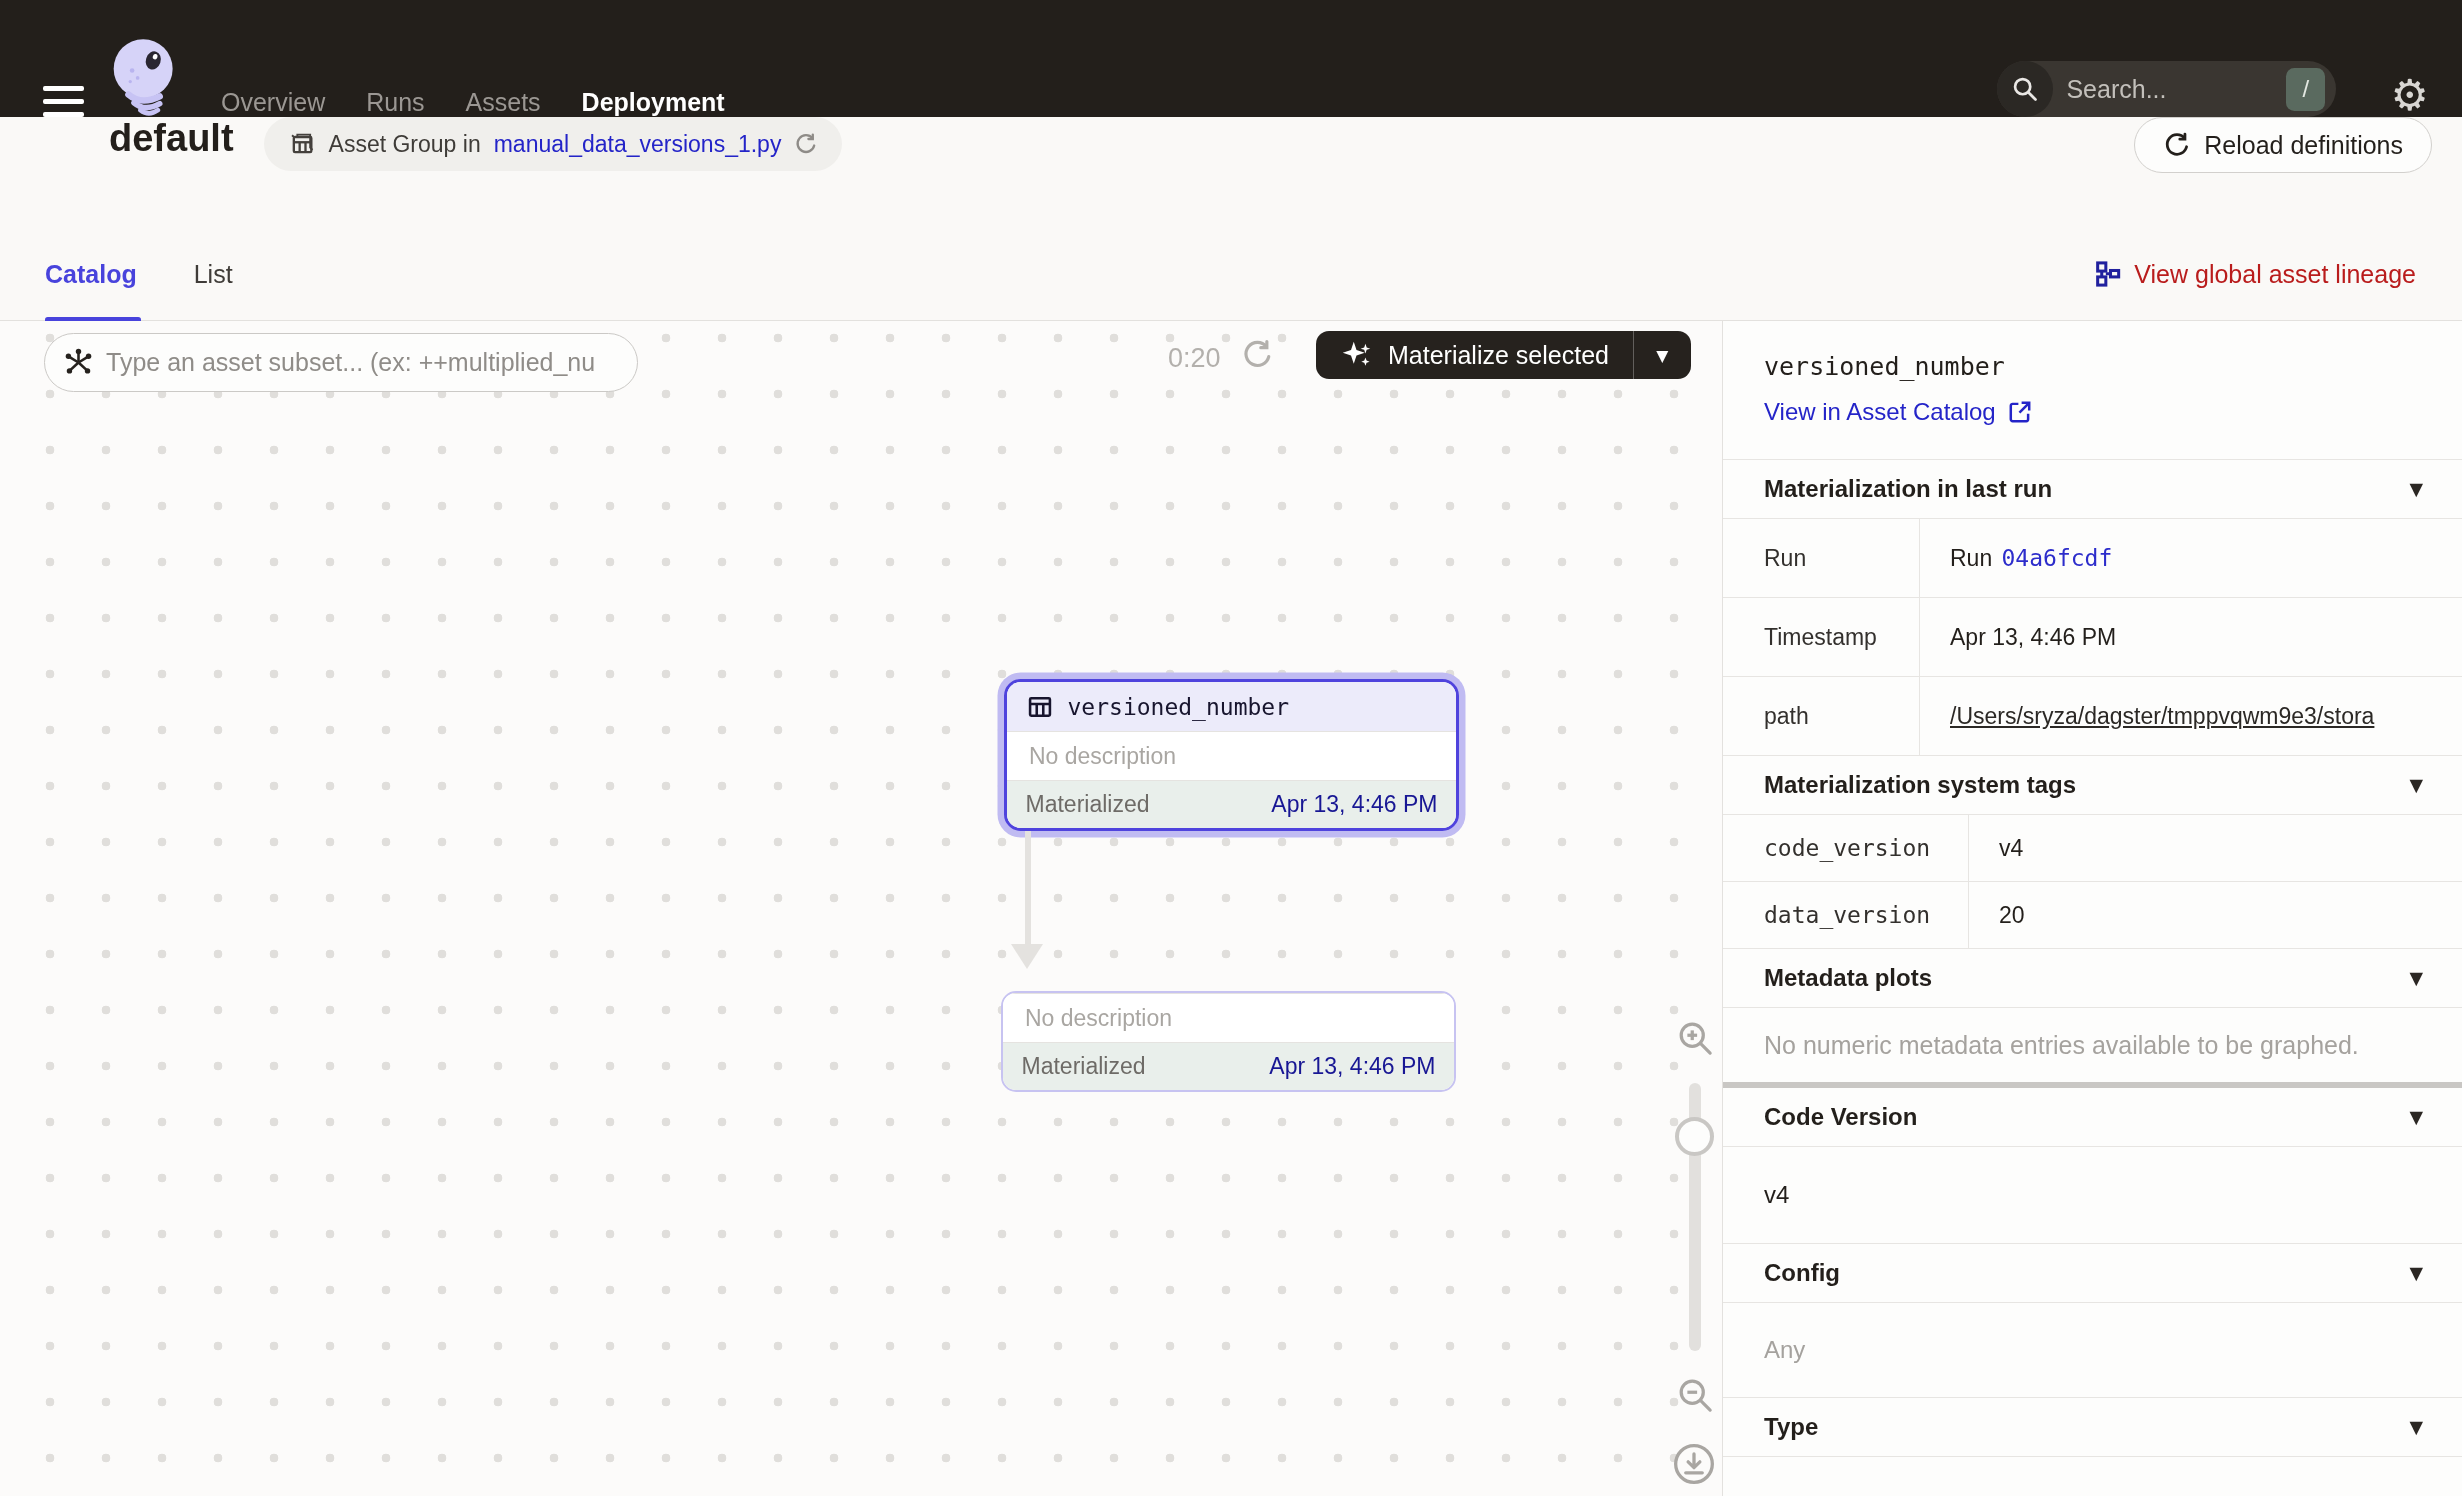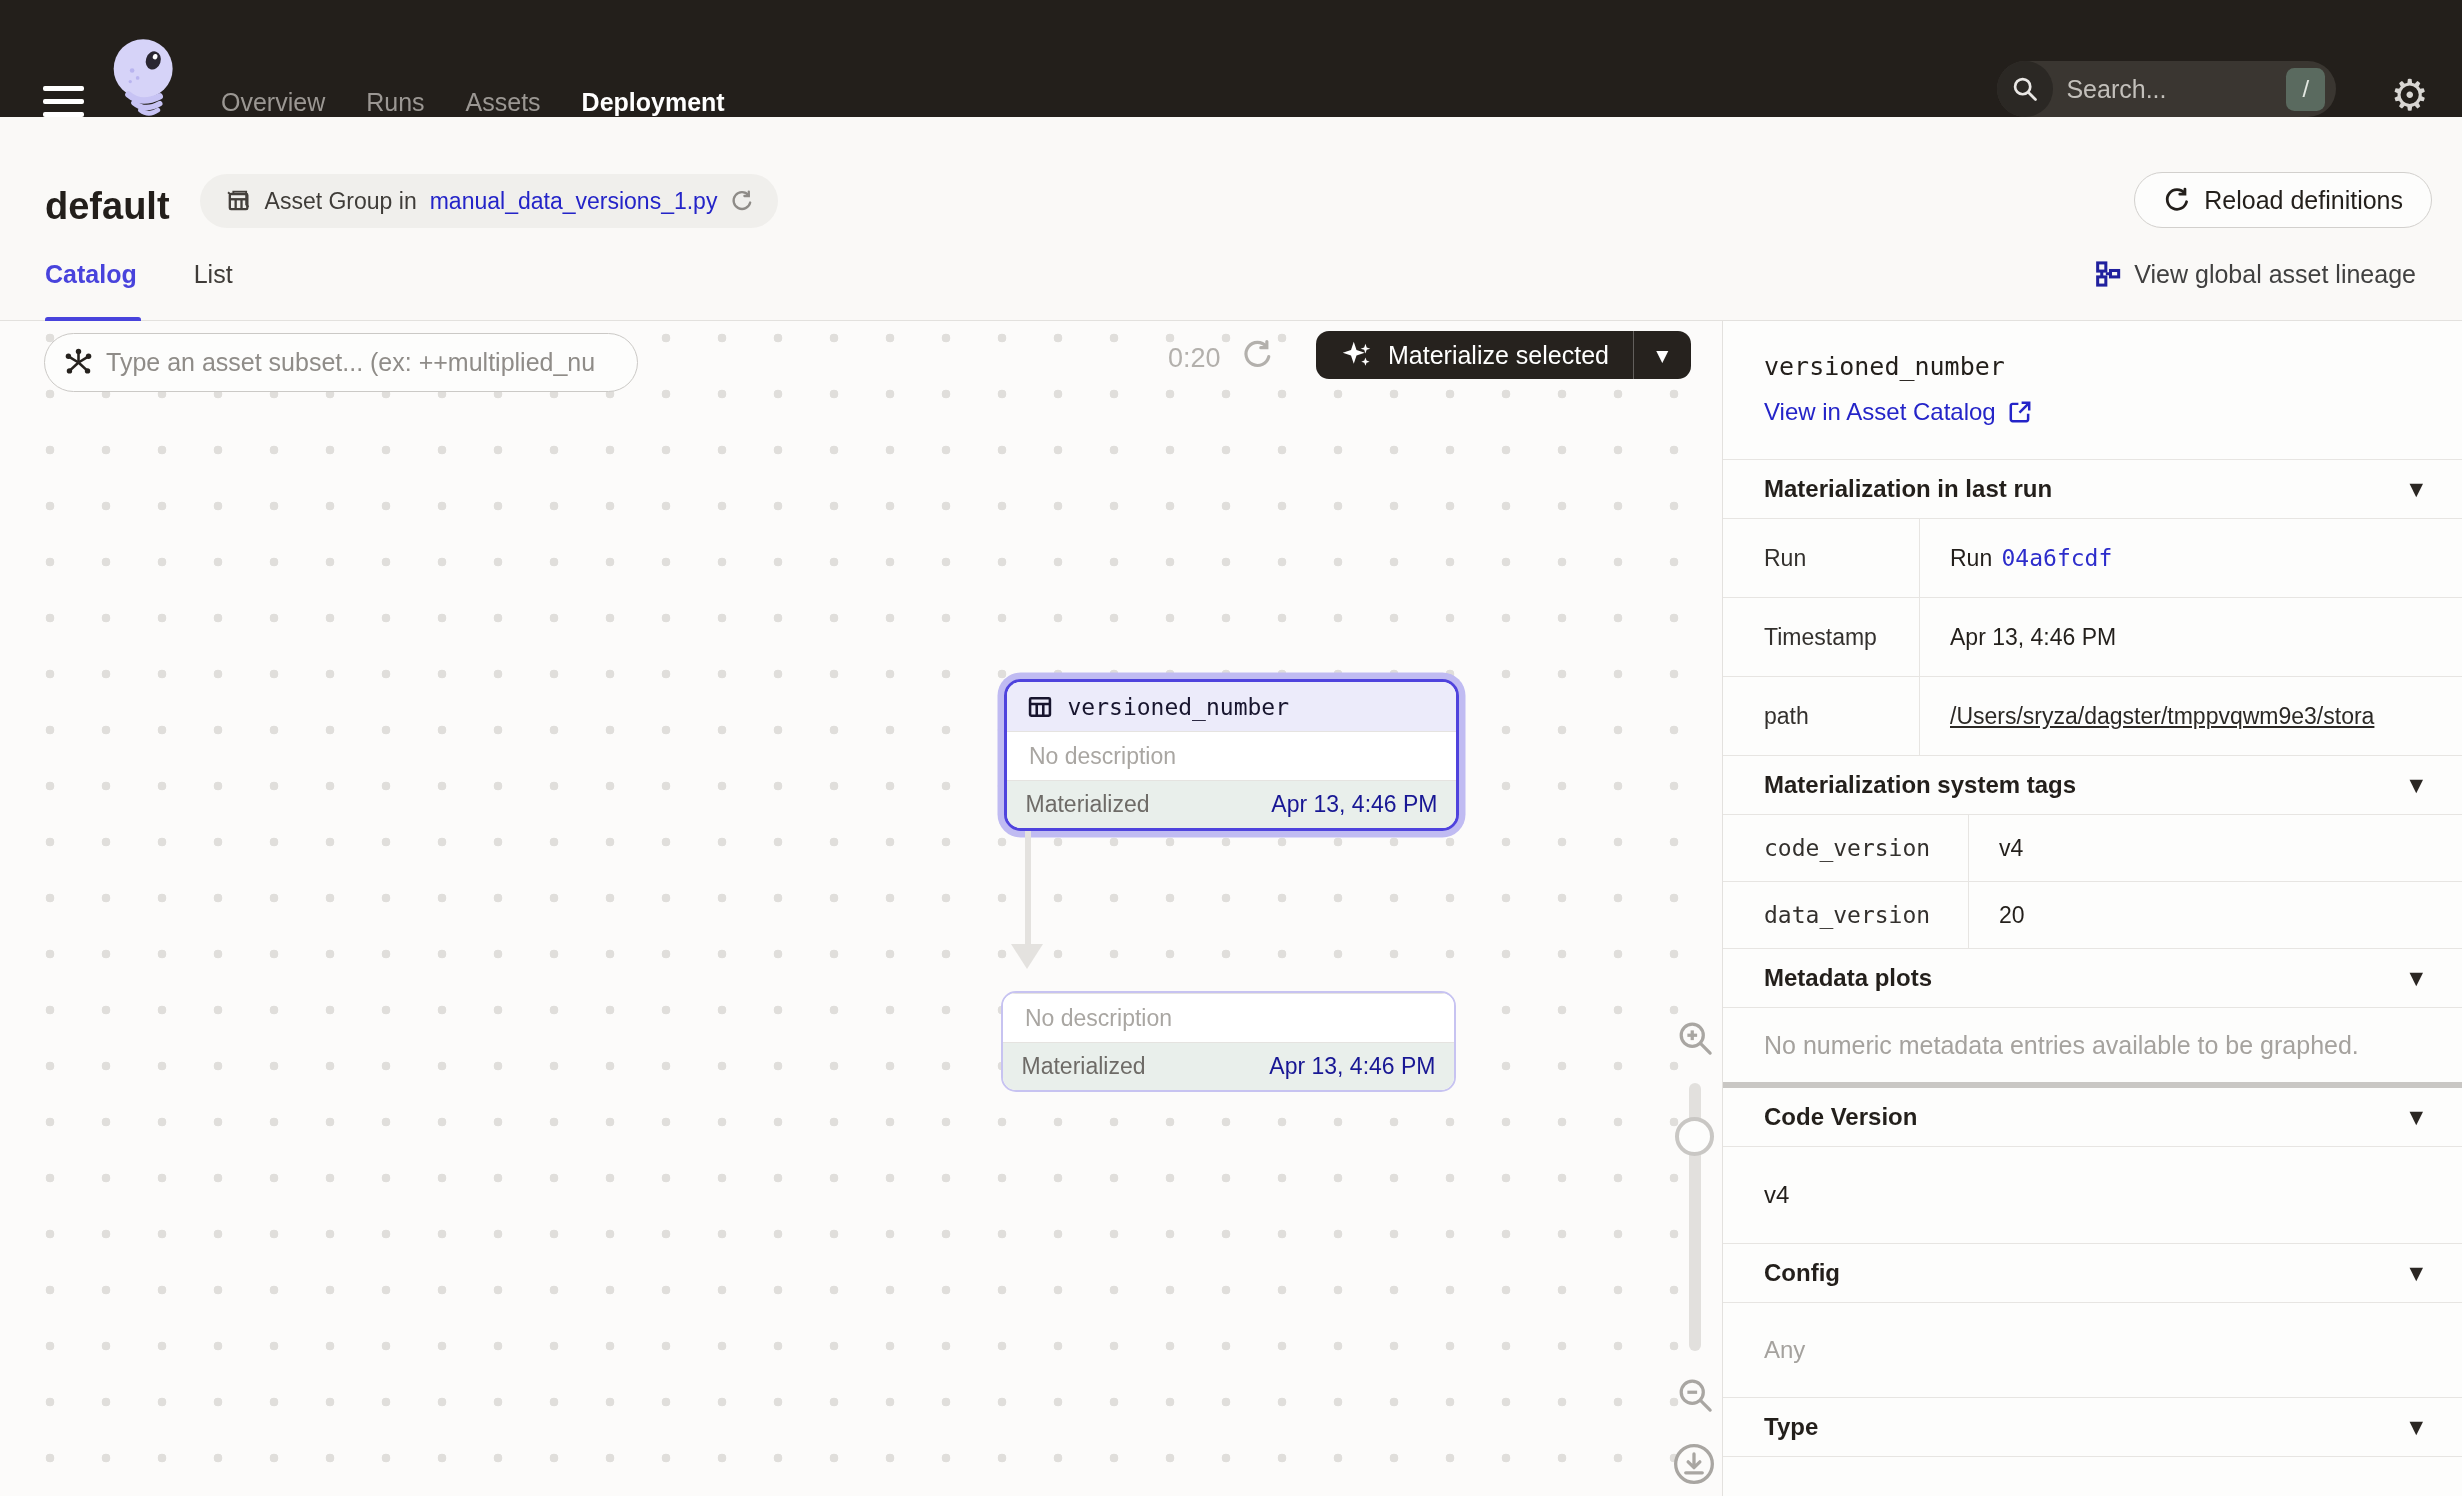--- a/index.html
+++ b/index.html
@@ -17,35 +17,35 @@
   .navitem.active { color:#FFFFFF; font-weight:700; }
   .nav-spacer { flex:1; }
   .searchpill { width:339px; height:56px; background:#3A3631; border-radius:28px; display:flex; align-items:center; position:relative; margin-right:54px; }
   .searchpill .mag { width:56px; height:56px; border-radius:50%; background:#2B2824; display:flex; align-items:center; justify-content:center; flex:0 0 auto; }
   .searchpill input { flex:1; background:transparent; border:none; outline:none; color:#E9E7E4; font-size:25px; padding:0 11px 0 13px; font-family:inherit; min-width:0; }
   .searchpill input::placeholder { color:#C3C0BB; }
   .slashkey { width:39px; height:43px; background:#5A6A5F; border-radius:8.3px; color:#E3E8E2; font-size:24px; display:flex; align-items:center; justify-content:center; margin-right:11px; flex:0 0 auto; }
   .gear { font-size:43px; color:#D8D6D3; line-height:1; cursor:pointer; font-family:"DejaVu Sans",sans-serif; }
 
   
-  .pagehead { height:111px; display:flex; align-items:flex-end; padding:0 30px 0 45px; }
+  .pagehead { height:111px; display:flex; align-items:flex-start; padding:0 30px 0 67px;margin-left:42px; }
   .pagetitle { font-size:38px; font-weight:700; margin-right:30px; }
   .grouppill { height:54px; background:#F0EFEC; border-radius:27px; display:flex; align-items:center; gap:13px; padding:0 24px; font-size:23px; color:#3F3C38; }
   .grouppill a { color:#2424C8; text-decoration:none; cursor:pointer; }
   .head-spacer { flex:1; }
   .reloadbtn { height:56px; background:#FDFDFC; border:1.9px solid #D2D0CD; border-radius:28px; display:flex; align-items:center; gap:13px; padding:0 28px; font-size:25px; color:#231F1B; cursor:pointer; }
 
   
   .tabsrow { height:93px; display:flex; align-items:center; padding:0 46px 0 45px; border-bottom:0.9px solid #E3E1DE; position:relative; }
   .tab { font-size:25px; margin-right:57px; cursor:pointer; position:relative; height:100%; display:flex; align-items:center; }
   .tab.active { color:#4843DC; font-weight:600; }
   .tab.idle { color:#3F3C38; font-weight:500; }
   .tabind { position:absolute; bottom:-2.8px; left:0; width:96px; height:5.6px; border-radius:2.8px; background:#4843DC; }
   .tabs-spacer { flex:1; }
-  .globallink { display:flex; align-items:center; gap:13px; color:#404040; font-size:25px; font-weight:500; cursor:pointer;text-align:center; }
+  .globallink { display:flex; align-items:center; gap:13px; color:#b91c1c; font-size:25px; font-weight:500; cursor:pointer;text-align:center; }
 
   
   .main { display:flex; height:1176px; }
   .graph { flex:1; position:relative; background:#FCFBFA;
     background-image:radial-gradient(circle,#E0DEDB 4.2px,transparent 4.6px);
     background-size:56px 56px; background-position:22px -11px; overflow:hidden; }
   .panel { width:740px; background:#FDFDFC; border-left:0.9px solid #E3E1DE; overflow:hidden; }
 
   
   .subsetwrap { position:absolute; left:44px; top:12px; width:594px; height:59px; }

